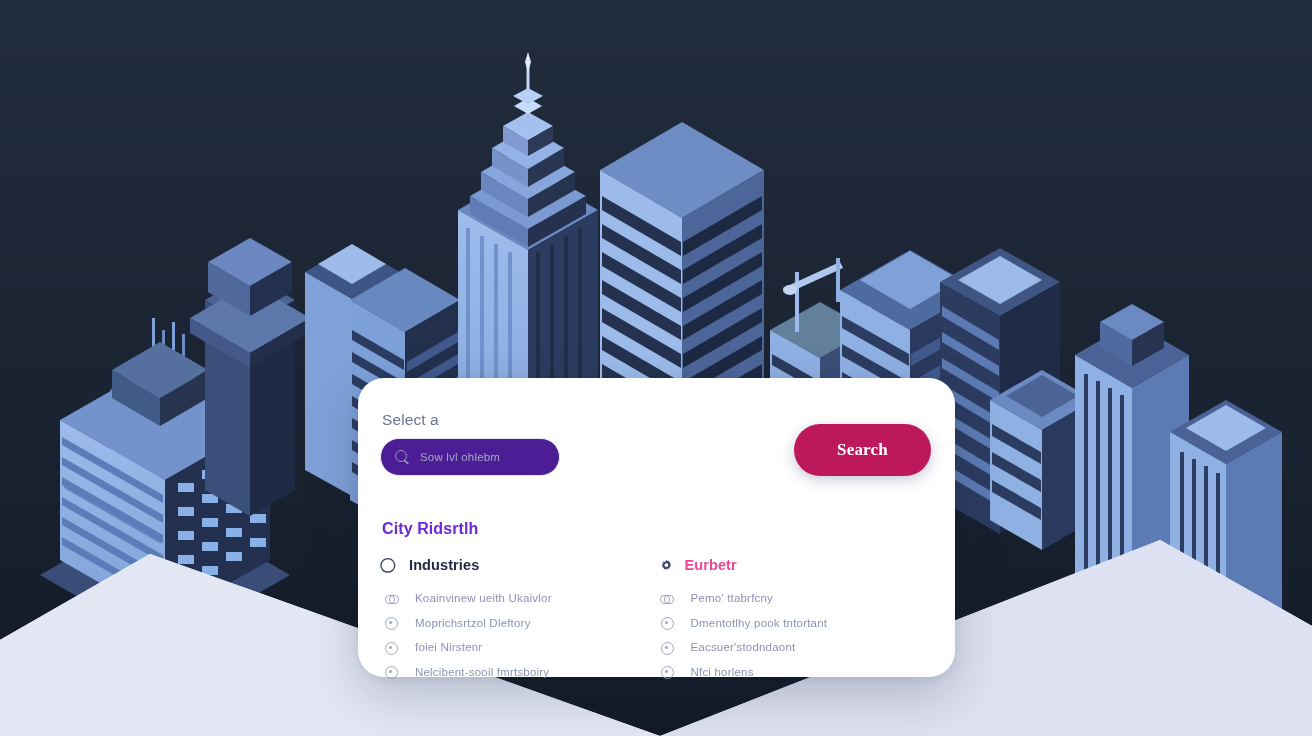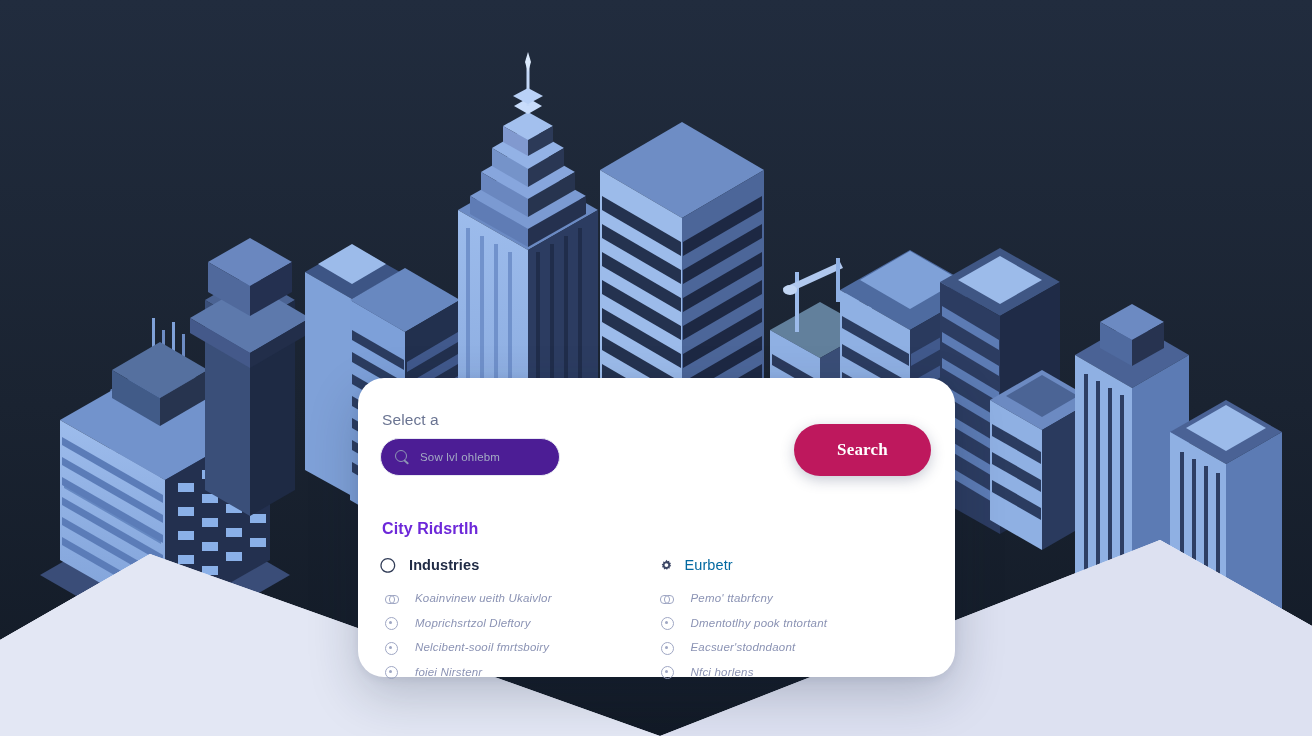--- a/index.html
+++ b/index.html
@@ -151,32 +151,31 @@
     margin-bottom: 13px;
   }
   .col-head .head-text {
     font-size: 14.5px;
     font-weight: 700;
     color: #202b45;
     letter-spacing: 0.1px;
     filter: blur(0.3px);
   }
   .col.right .col-head .head-text {
-    font-weight: 400;
-    color: #0369a1;
+    font-weight: 700;
+    color: #ec4899;
     text-align: right;
   }
 
   .row-item {
     display: flex;
     align-items: center;
     gap: 18px;
     padding-left: 4px;
     height: 24.5px;
-    font-style: italic;
   }
   .row-item .row-text {
     font-size: 11.5px;
     color: #8b93b4;
     letter-spacing: 0.2px;
     white-space: nowrap;
     filter: blur(0.45px);
   }
 
   .ico {
@@ -575,25 +574,25 @@
         <div class="row-item">
           <span class="ico link"></span>
           <span class="row-text">Koainvinew ueitһ Ukaivlor</span>
         </div>
         <div class="row-item">
           <span class="ico target"></span>
           <span class="row-text">Moprichsrtzol Dleftory</span>
         </div>
         <div class="row-item">
           <span class="ico target"></span>
+          <span class="row-text">foiei Nirstenr</span>
+        </div>
+        <div class="row-item">
+          <span class="ico target"></span>
           <span class="row-text">Nelcibent-sooil fmrtsboiry</span>
-        </div>
-        <div class="row-item">
-          <span class="ico target"></span>
-          <span class="row-text">foiei Nirstenr</span>
         </div>
       </div>
 
       <div class="col right">
         <div class="col-head">
           <span class="ico gear">
             <svg width="13" height="13" viewBox="0 0 13 13">
               <path d="M6.5 0.8 L7.5 2.2 L9.2 1.7 L9.3 3.5 L11 4 L10.1 5.5 L11.2 6.9
                        L9.6 7.7 L9.8 9.5 L8 9.3 L7 10.8 L5.6 9.7 L4 10.4 L3.7 8.6
                        L2 8.2 L2.7 6.6 L1.7 5.2 L3.3 4.4 L3.2 2.6 L5 2.9 Z" fill="#313c5c"></path>

